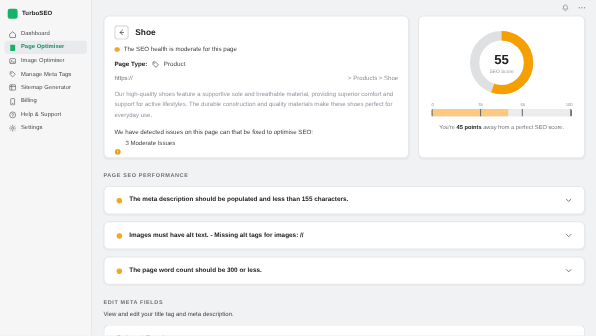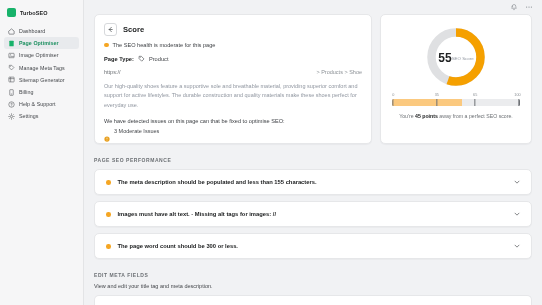--- a/index.html
+++ b/index.html
@@ -99,21 +99,21 @@
   .issues-line { display: flex; align-items: center; gap: 4px; margin-top: 4px; }
   .warn-icon { width: 6px; height: 6px; flex: 0 0 6px; }
   .issues-text { font-size: 5.5px; color: #44474b; }
 
   
   .gauge-wrap { display: flex; justify-content: center; padding-top: 4px; }
   .gauge { position: relative; width: 62px; height: 62px; }
   .gauge svg { display: block; }
   .gauge-center {
     position: absolute; inset: 0;
-    display: flex; flex-direction: row; align-items: center; justify-content: center;
+    display: flex; flex-direction: column; align-items: center; justify-content: center;
     padding-top: 1px;
   }
   .gauge-value { font-size: 12px; font-weight: 700; color: #202223; line-height: 1; }
   .gauge-caption { font-size: 4.4px; color: #9096a0; margin-top: 2px; }
 
   .scale { margin-top: 5px; padding: 0 3px; }
   .scale-labels { position: relative; height: 6px; }
   .scale-label { position: absolute; font-size: 3.8px; color: #8c9196; transform: translateX(-50%); top: 0; }
   .scale-bar {
     position: relative; height: 7px; border-radius: 1.5px;
@@ -279,21 +279,21 @@
       <div class="row-top">
 
         <div class="card card-page">
           <div class="page-head">
             <span class="back-btn">
               <svg width="7" height="7" viewBox="0 0 16 16" fill="none" stroke="#44474b" stroke-width="1.6" stroke-linecap="round" stroke-linejoin="round">
                 <path d="M10 3L5 8l5 5"></path>
                   <path d="M5 8h7"></path>
               </svg>
             </span>
-            <span class="page-title">Score</span>
+            <span class="page-title">Shoe</span>
           </div>
 
           <div class="health-line">
             <span class="dot"></span>
             <span class="health-text">The SEO health is moderate for this page</span>
           </div>
 
           <div class="type-line">
             <span class="type-label">Page Type:</span>
             <span style="display:flex;align-items:center;">

